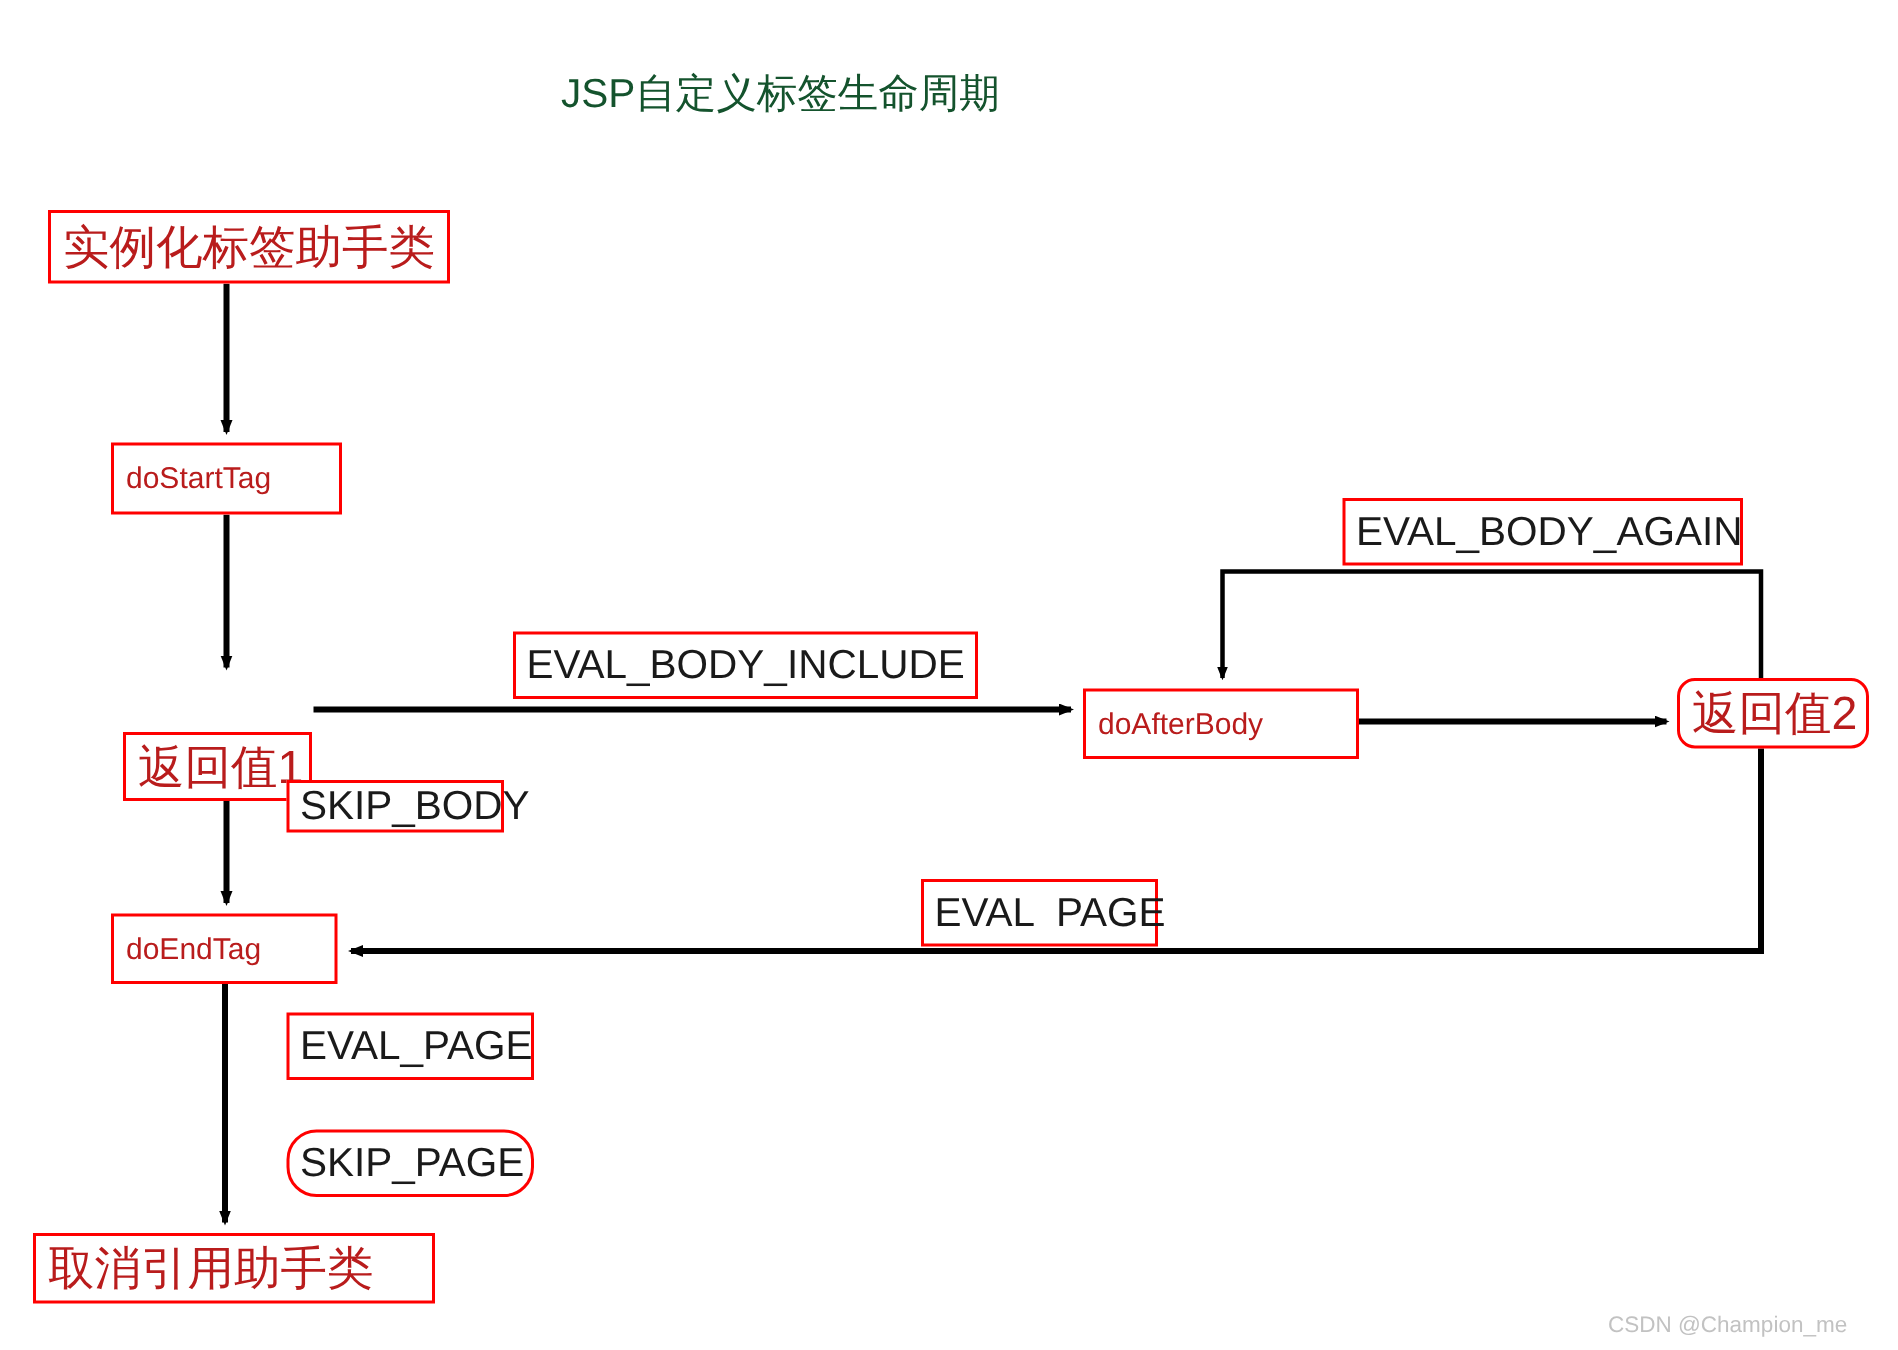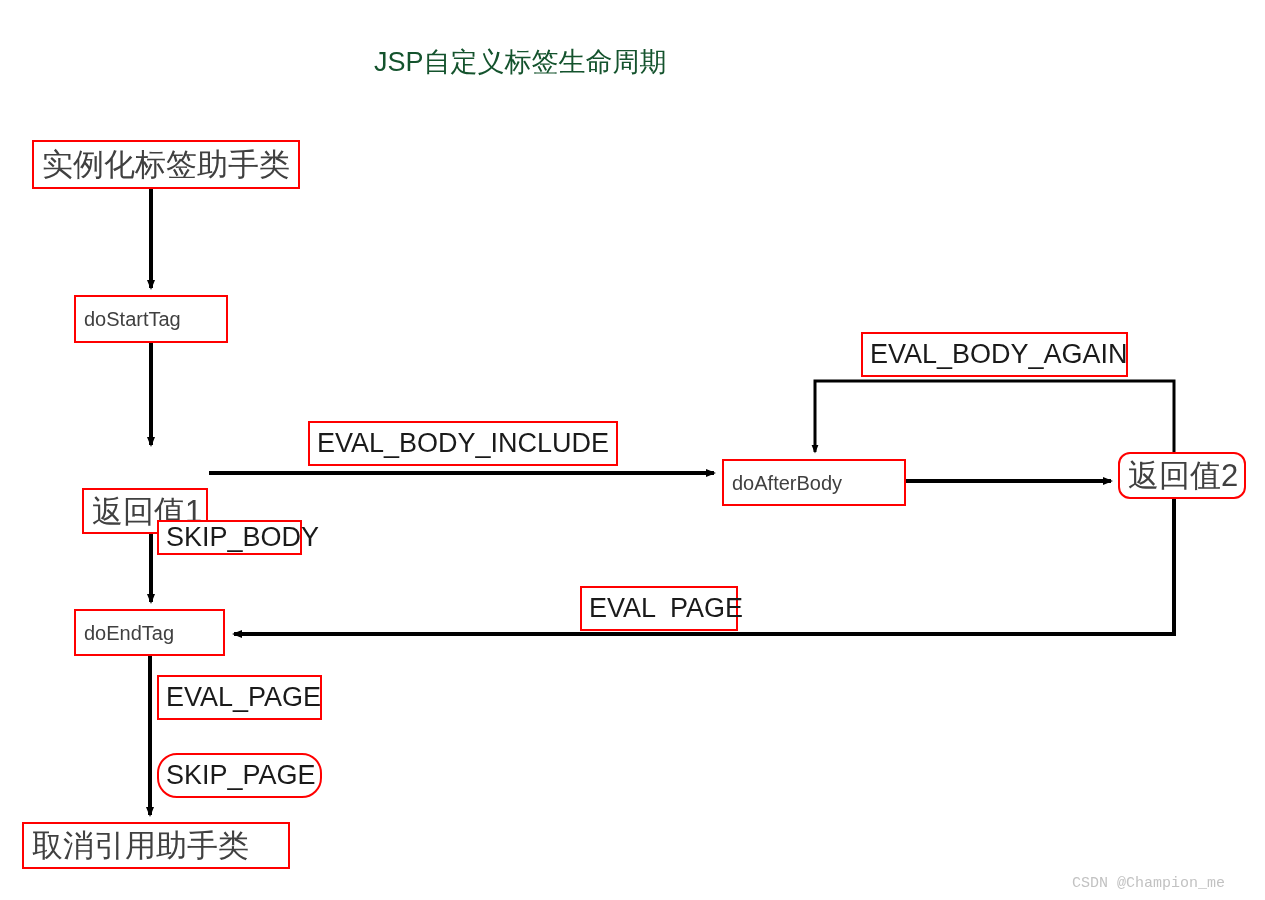--- a/index.html
+++ b/index.html
@@ -15,21 +15,21 @@
     width: 1265px;
     height: 900px;
     background: #ffffff;
     overflow: hidden;
   }
   .node {
     position: absolute;
     box-sizing: border-box;
     border: 2px solid #ff0000;
     background: #ffffff;
-    color: #404040;
+    color: #b91c1c;
     display: flex;
     align-items: center;
     justify-content: flex-start;
     padding-left: 8px;
     padding-right: 8px;
     white-space: nowrap;
     z-index: 5;
     line-height: 1;
   }
   .node.cjk {
@@ -47,33 +47,33 @@
     color: #1a1a1a;
     font-size: 27px;
     display: flex;
     align-items: center;
     justify-content: flex-start;
     padding-left: 7px;
     padding-right: 7px;
     white-space: pre;
     z-index: 6;
     line-height: 1;
+    margin-left: 34px;
   }
   .title {
     position: absolute;
     font-size: 27px;
     color: #14532d;
     white-space: nowrap;
   }
   .watermark {
     position: absolute;
     font-size: 15px;
     color: #c2c2c2;
     white-space: nowrap;
-    font-family: Liberation Mono, monospace;
   }
   svg.edges {
     position: absolute;
     left: 0;
     top: 0;
     width: 1265px;
     height: 900px;
     z-index: 2;
   }
 </style>

